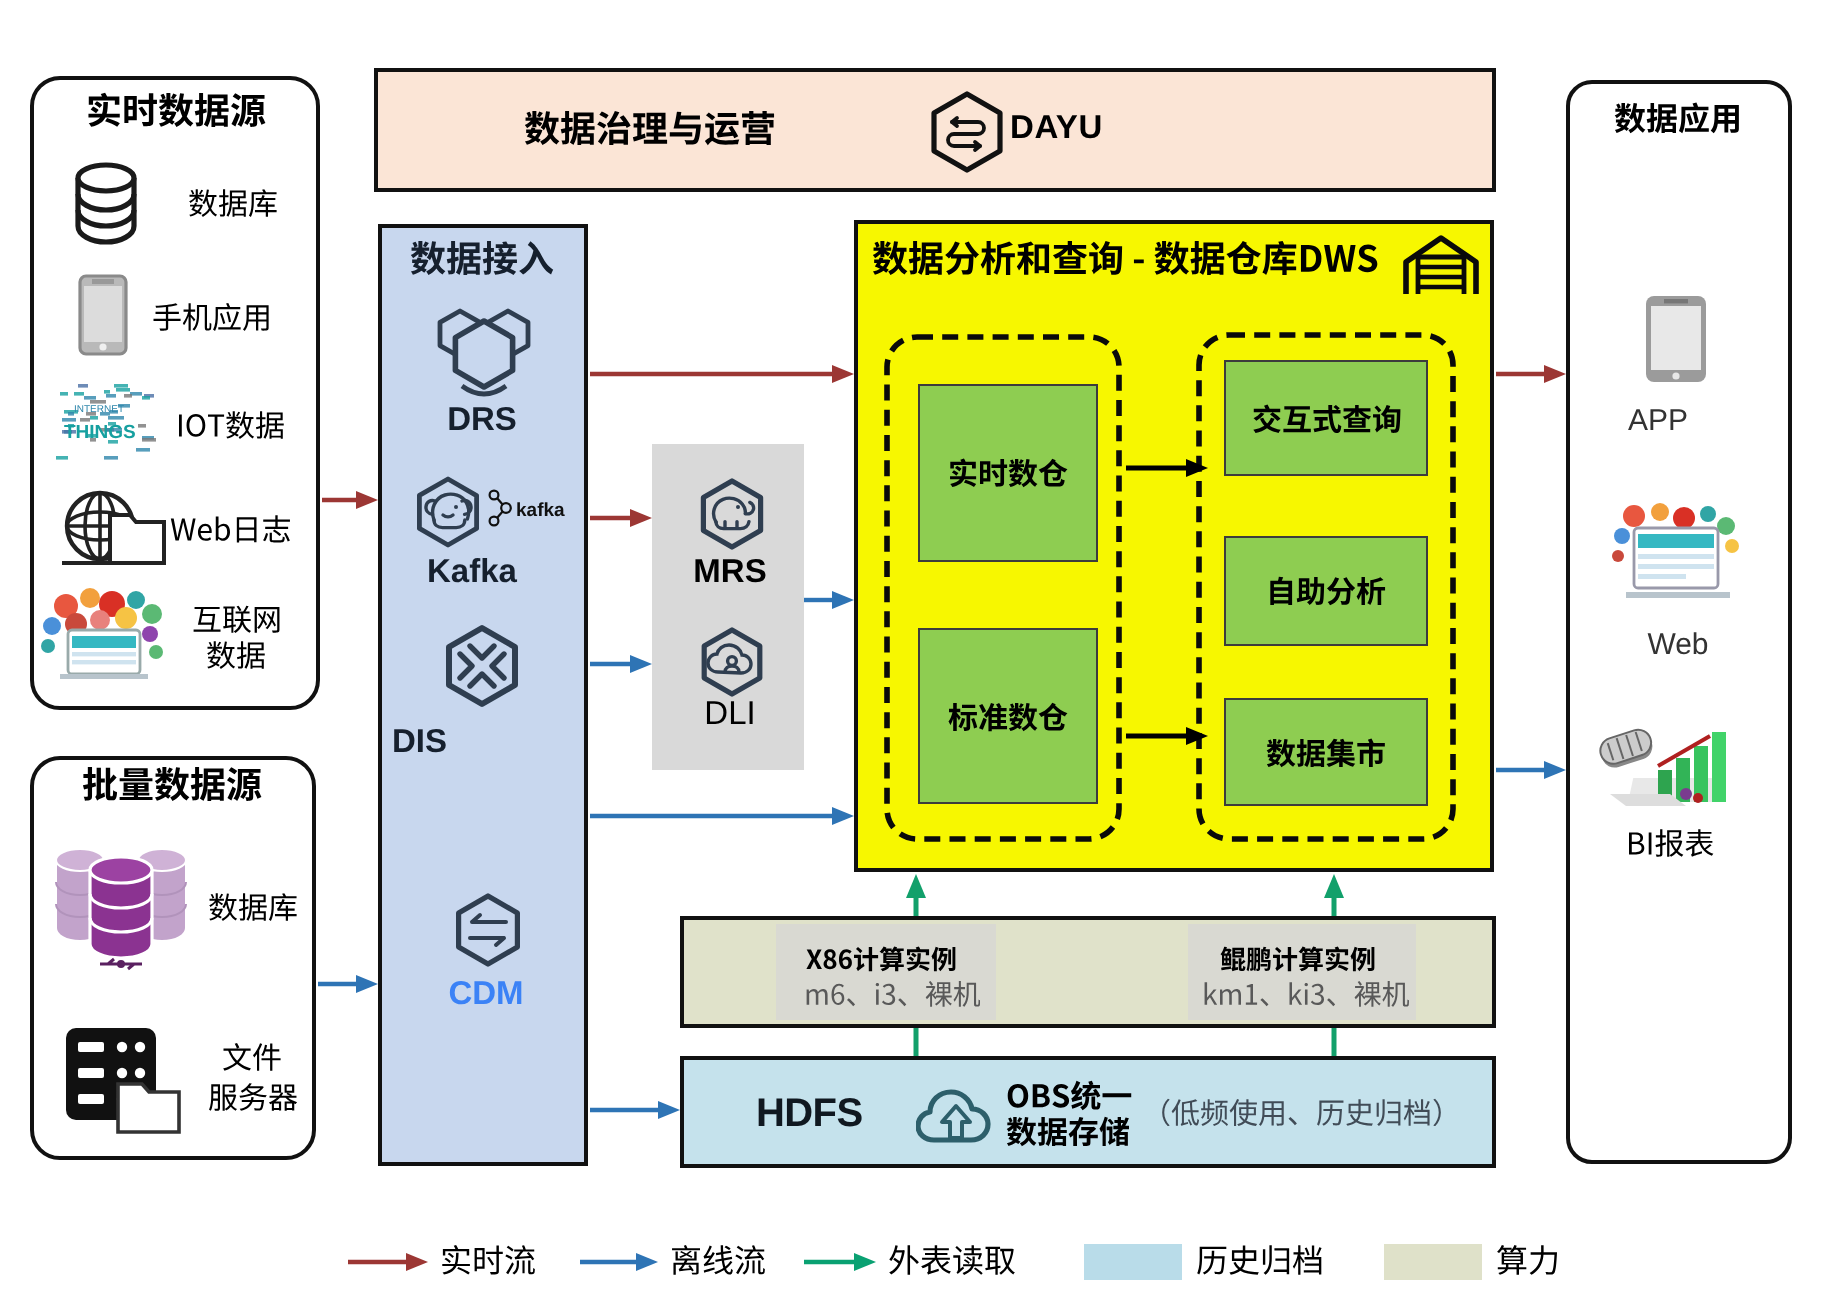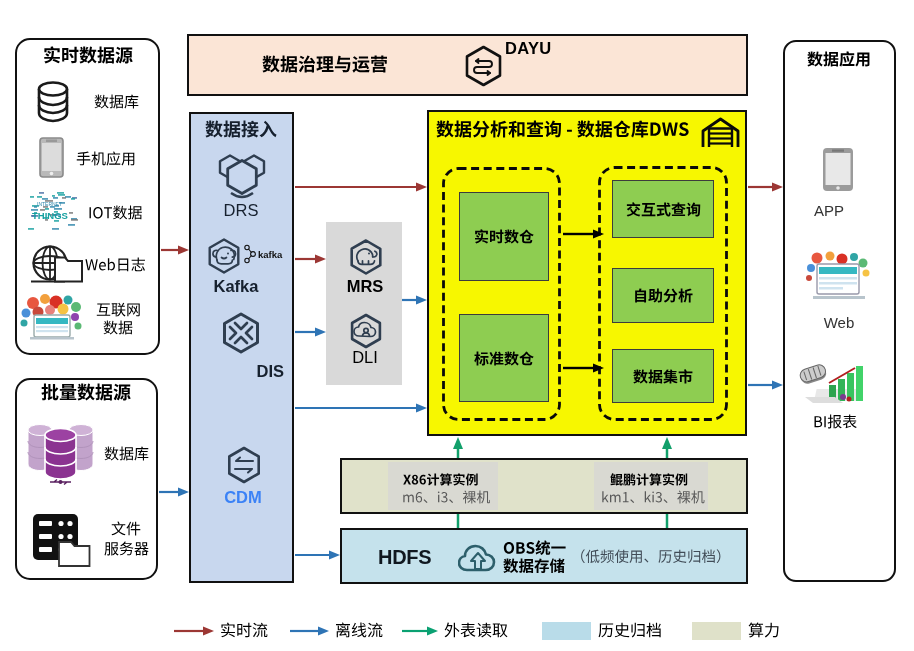--- a/index.html
+++ b/index.html
@@ -454,22 +454,22 @@
     <div style="position:absolute;left:748.0px;top:622.0px;z-index:5">
       <svg width="32.0" height="16.0" viewBox="0 -880 2000 1000" style="display:block">
         <path d="M252 -457H764V-398H252ZM252 -350H764V-290H252ZM252 -562H764V-505H252ZM576 -845C548 -768 497 -695 436 -647C453 -640 482 -624 497 -613H296L353 -634C346 -653 331 -680 315 -704H487V-766H223C234 -786 244 -806 253 -826L183 -845C151 -767 96 -689 35 -638C52 -628 82 -608 96 -596C127 -625 158 -663 185 -704H237C257 -674 277 -637 287 -613H177V-239H311V-174L310 -152H56V-90H286C258 -48 198 -6 72 25C88 39 109 65 119 81C279 35 346 -28 372 -90H642V78H719V-90H948V-152H719V-239H842V-613H742L796 -638C786 -657 768 -681 748 -704H940V-766H620C631 -786 640 -807 648 -828ZM642 -152H386L387 -172V-239H642ZM505 -613C532 -638 559 -669 583 -704H663C690 -675 718 -639 731 -613Z M1410 -838V-665V-622H1083V-545H1406C1391 -357 1325 -137 1053 25C1072 38 1099 66 1111 84C1402 -93 1470 -337 1484 -545H1827C1807 -192 1785 -50 1749 -16C1737 -3 1724 0 1703 0C1678 0 1614 -1 1545 -7C1560 15 1569 48 1571 70C1633 73 1697 75 1731 72C1770 68 1793 61 1817 31C1862 -18 1882 -168 1905 -582C1906 -593 1907 -622 1907 -622H1488V-665V-838Z" fill="#000"></path>
       </svg>
     </div>
     <div style="position:absolute;left:812.9px;top:413.5px;z-index:5">
       <svg width="44.2" height="15.0" viewBox="0 -880 2950 1000" style="display:block">
         <path d="M101 0H334C498 0 612 -71 612 -215C612 -315 550 -373 463 -390V-395C532 -417 570 -481 570 -554C570 -683 466 -733 318 -733H101ZM193 -422V-660H306C421 -660 479 -628 479 -542C479 -467 428 -422 302 -422ZM193 -74V-350H321C450 -350 521 -309 521 -218C521 -119 447 -74 321 -74Z M758 0H850V-733H758Z M1373 -806V78H1448V-395H1478C1516 -290 1568 -193 1633 -111C1583 -55 1523 -8 1453 27C1471 41 1493 65 1504 82C1572 46 1631 -1 1682 -56C1735 0 1795 45 1861 77C1873 58 1896 28 1913 14C1846 -15 1784 -59 1730 -113C1802 -210 1852 -326 1878 -450L1829 -466L1815 -464H1448V-736H1767C1763 -646 1757 -607 1745 -594C1736 -587 1725 -586 1703 -586C1683 -586 1618 -587 1552 -592C1563 -575 1572 -549 1573 -530C1640 -526 1703 -525 1735 -527C1768 -529 1790 -535 1808 -553C1830 -576 1839 -633 1845 -774C1846 -785 1846 -806 1846 -806ZM1549 -395H1788C1765 -315 1729 -237 1680 -169C1625 -236 1581 -313 1549 -395ZM1139 -840V-638H997V-565H1139V-352L982 -311L1002 -234L1139 -274V-13C1139 4 1133 8 1116 9C1102 9 1050 10 994 8C1005 29 1015 60 1018 80C1098 80 1145 78 1174 66C1203 54 1215 33 1215 -14V-297L1336 -333L1327 -405L1215 -373V-565H1329V-638H1215V-840Z M2202 79C2225 64 2262 51 2541 -38C2537 -54 2531 -83 2529 -104L2285 -31V-251C2345 -292 2399 -337 2442 -385C2520 -175 2660 -23 2867 46C2878 26 2900 -3 2917 -19C2818 -48 2733 -97 2664 -162C2727 -201 2800 -253 2858 -302L2796 -346C2752 -303 2682 -249 2622 -207C2578 -259 2542 -319 2516 -385H2884V-450H2486V-539H2808V-601H2486V-686H2852V-751H2486V-840H2410V-751H2055V-686H2410V-601H2106V-539H2410V-450H2015V-385H2347C2252 -300 2110 -223 1986 -183C2002 -168 2024 -140 2036 -122C2092 -142 2151 -170 2208 -203V-55C2208 -15 2186 2 2169 11C2181 27 2197 61 2202 79Z" fill="#000"></path>
       </svg>
     </div>
-    <div class="lat" style="left:206px;top:201px;width:70px;font-size:16.5px;text-align:center;font-weight:normal;color:#16202e;letter-spacing:0">DRS</div>
+    <div class="lat" style="left:206px;top:201px;width:70px;font-size:16.5px;text-align:center;font-weight:bold;color:#16202e;letter-spacing:0">DRS</div>
     <div class="lat" style="left:201px;top:277px;width:70px;font-size:16.5px;text-align:center;font-weight:bold;color:#16202e;letter-spacing:0">Kafka</div>
-    <div class="lat" style="left:214px;top:362px;width:70px;font-size:16.5px;text-align:right;font-weight:bold;color:#16202e;letter-spacing:0">DIS</div>
+    <div class="lat" style="left:196px;top:362px;width:70px;font-size:16.5px;text-align:left;font-weight:bold;color:#16202e;letter-spacing:0">DIS</div>
     <div class="lat" style="left:208px;top:488px;width:70px;font-size:16.5px;text-align:center;font-weight:bold;color:#3b82f6;letter-spacing:0">CDM</div>
     <div class="lat" style="left:330px;top:277px;width:70px;font-size:16.5px;text-align:center;font-weight:bold;color:#000;letter-spacing:0">MRS</div>
     <div class="lat" style="left:330px;top:348px;width:70px;font-size:16.5px;text-align:center;font-weight:normal;color:#000;letter-spacing:0">DLI</div>
-    <div class="lat" style="left:505px;top:39px;width:60px;font-size:16.5px;text-align:left;font-weight:bold;color:#000;letter-spacing:0.3px">DAYU</div>
+    <div class="lat" style="left:505px;top:55px;width:60px;font-size:16.5px;text-align:left;font-weight:bold;color:#000;letter-spacing:0.3px">DAYU</div>
     <div class="lat" style="left:814px;top:202px;width:50px;font-size:15px;text-align:left;font-weight:normal;color:#333;letter-spacing:0">APP</div>
     <div class="lat" style="left:814px;top:314px;width:50px;font-size:15px;text-align:center;font-weight:normal;color:#333;letter-spacing:0">Web</div>
     <div class="lat" style="left:378px;top:546px;width:60px;font-size:20px;text-align:left;font-weight:bold;color:#101820;letter-spacing:-0.3px">HDFS</div>
   </div>
 </body></html>

